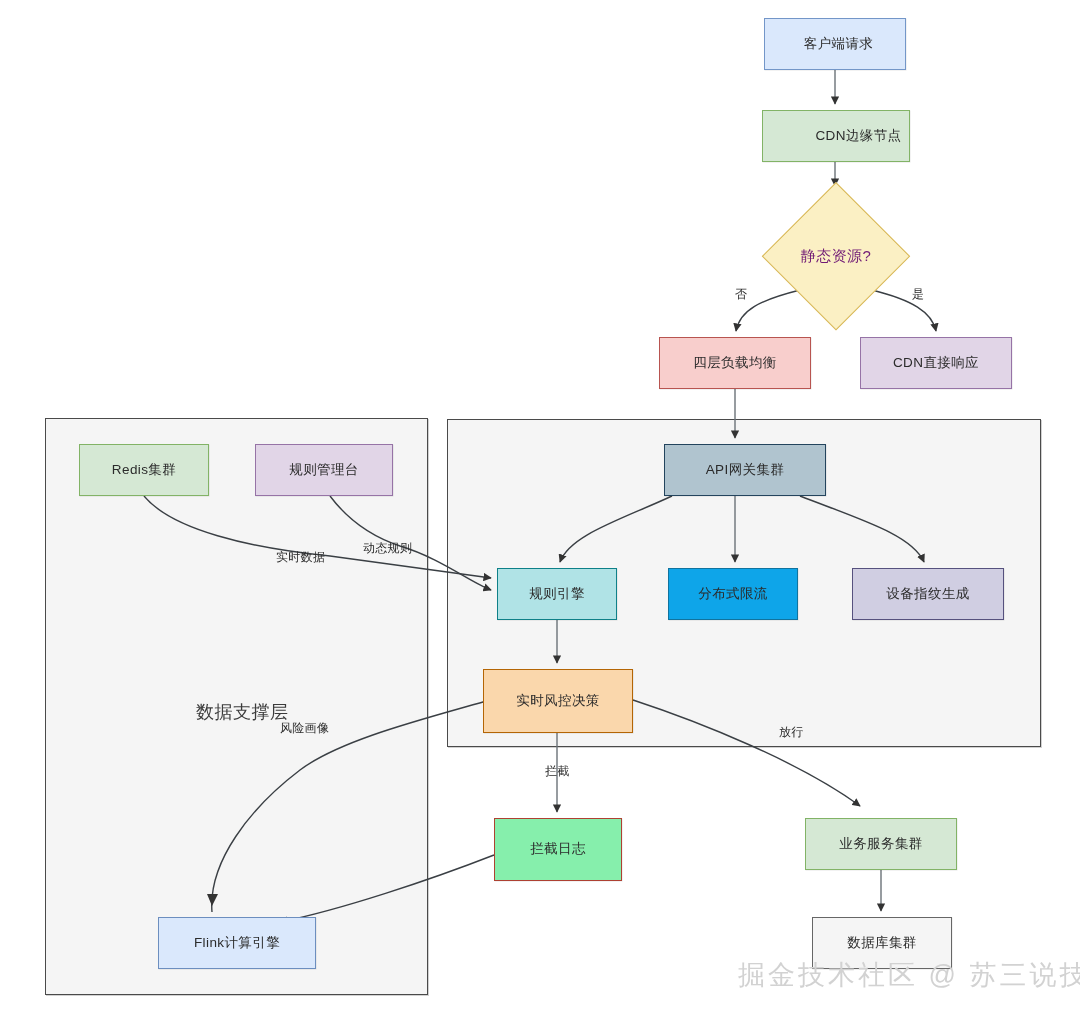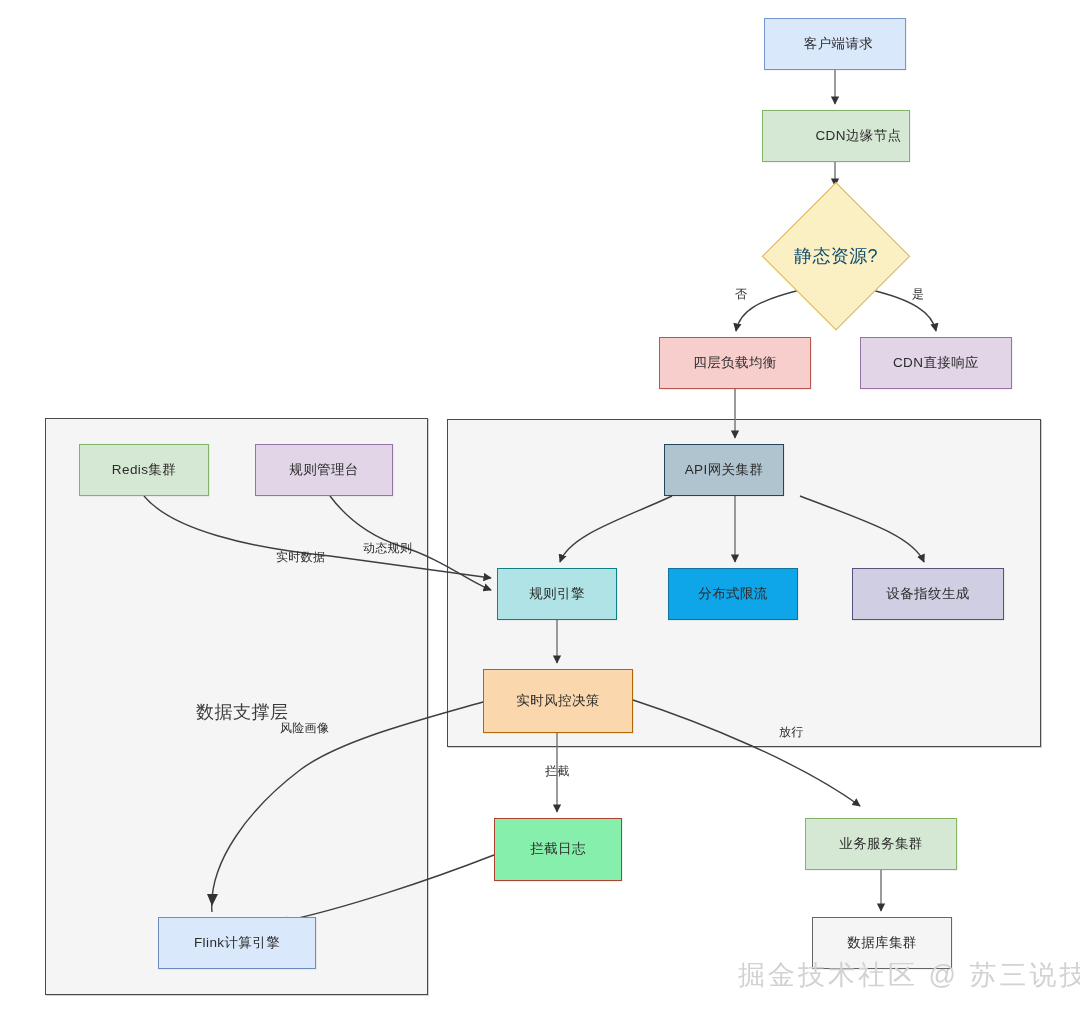--- a/index.html
+++ b/index.html
@@ -66,22 +66,22 @@
     top: 50%;
     width: 70.7%;
     height: 70.7%;
     transform: translate(-50%, -50%) rotate(45deg);
     background: #fbf0c4;
     border: 1.4px solid #d6b656;
     box-sizing: border-box;
   }
   .diamond-text {
     position: relative;
-    font-size: 18px;
-    color: #0c4a6e;
+    font-size: 15px;
+    color: #701a75;
     letter-spacing: 0.4px;
     white-space: nowrap;
   }
   .edge-label {
     position: absolute;
     font-size: 12px;
     color: #2b2b2b;
     background: transparent;
     white-space: nowrap;
     letter-spacing: 0.3px;
@@ -167,21 +167,21 @@
       </div>
       <div class="node" style="left: 860px; top: 337px; width: 152px; height: 52px; background: rgb(225, 213, 231); border-color: rgb(150, 115, 166);">
         <span>CDN直接响应</span>
       </div>
       <div class="node" style="left: 79px; top: 444px; width: 130px; height: 52px; background: rgb(213, 232, 212); border-color: rgb(130, 179, 102);">
         <span>Redis集群</span>
       </div>
       <div class="node" style="left: 255px; top: 444px; width: 138px; height: 52px; background: rgb(225, 213, 231); border-color: rgb(150, 115, 166);">
         <span>规则管理台</span>
       </div>
-      <div class="node" style="left: 664px; top: 444px; width: 120px; height: 52px; background: rgb(176, 196, 207); border-color: rgb(35, 68, 93);">
+      <div class="node" style="left: 664px; top: 444px; width: 162px; height: 52px; background: rgb(176, 196, 207); border-color: rgb(35, 68, 93);">
         <span>API网关集群</span>
       </div>
       <div class="node" style="left: 497px; top: 568px; width: 120px; height: 52px; background: rgb(176, 227, 230); border-color: rgb(14, 128, 136);">
         <span>规则引擎</span>
       </div>
       <div class="node" style="left: 668px; top: 568px; width: 130px; height: 52px; background: #0ea5e9; border-color: rgb(16, 115, 158);">
         <span>分布式限流</span>
       </div>
       <div class="node" style="left: 852px; top: 568px; width: 152px; height: 52px; background: rgb(208, 206, 226); border-color: rgb(86, 81, 126);">
         <span>设备指纹生成</span>

